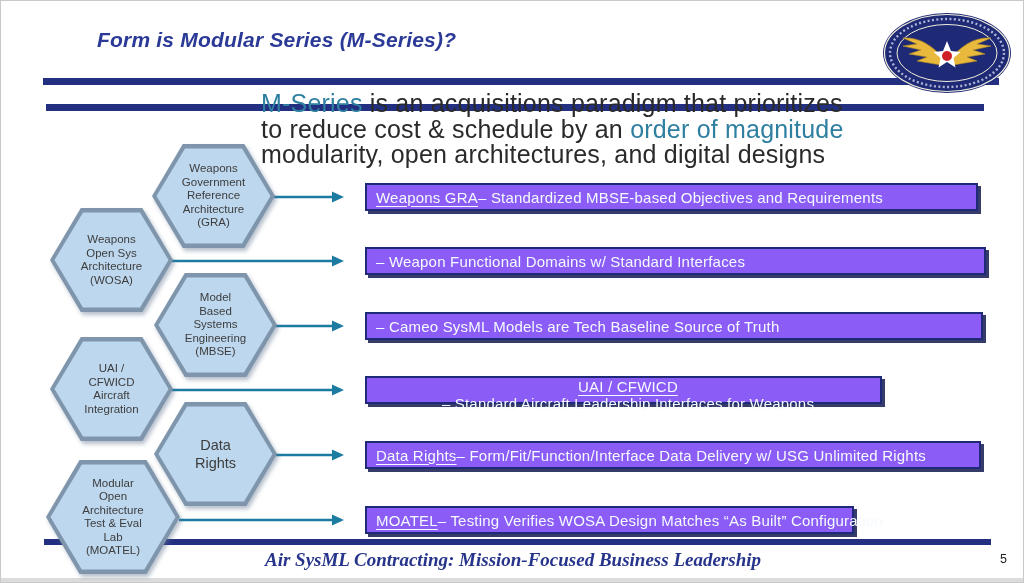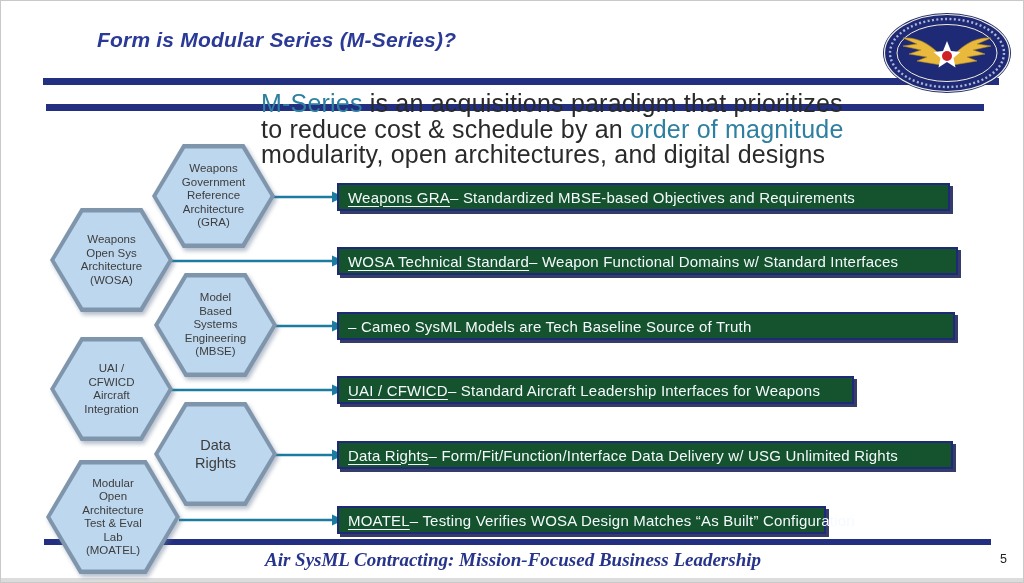--- a/index.html
+++ b/index.html
@@ -23,21 +23,21 @@
 
   .hex{position:absolute;z-index:4;filter:drop-shadow(2px 3px 2px rgba(90,110,140,.45));}
   .hex svg{position:absolute;left:0;top:0;}
   .hex-label{position:absolute;inset:0;display:flex;align-items:center;justify-content:center;
              text-align:center;font-size:11.5px;line-height:13.5px;color:#3d3d3d;
              white-space:pre-line;z-index:2;}
   .hex-large .hex-label{font-size:14.5px;line-height:18px;}
 
   .connectors{position:absolute;left:0;top:0;z-index:2;pointer-events:none;}
 
-  .bar{position:absolute;left:336px;height:28px;background:#14532d;border:2px solid #1e2a78;
+  .bar{position:absolute;left:364px;height:28px;background:#8b5cf6;border:2px solid #1e2a78;
        box-sizing:border-box;z-index:3;display:flex;align-items:center;padding-left:9px;
        box-shadow:3px 3px 0 rgba(18,26,80,.85);color:#f4fafd;font-size:15px;white-space:nowrap;
        letter-spacing:.2px;}
   .bar-term{text-decoration:underline;text-underline-offset:3px;}
 
   .footer-text{position:absolute;left:0;top:548px;width:1024px;text-align:center;z-index:2;
                font-family:"Liberation Serif",serif;font-style:italic;font-weight:bold;
                font-size:19px;color:#27348b;}
   .page-number{position:absolute;right:16px;top:551px;font-size:12.5px;color:#222;z-index:2;}
 </style>
@@ -147,27 +147,26 @@
       <line x1="178" y1="519" x2="333" y2="519" stroke="#1b7ba1" stroke-width="2.4"></line>
       <polygon points="343,519 331,513.5 331,524.5" fill="#1b7ba1"></polygon>
     </svg>
 
   <div id="bars">
       <div class="bar" style="top: 182px; width: 613px;">
         <span class="bar-term">Weapons GRA</span>
         <span class="bar-desc"> – Standardized MBSE-based Objectives and Requirements</span>
       </div>
       <div class="bar" style="top: 246px; width: 621px;">
-        <span class="bar-term">WOSA Technical Standard</span>
         <span class="bar-desc"> – Weapon Functional Domains w/ Standard Interfaces</span>
       </div>
       <div class="bar" style="top: 311px; width: 618px;">
         <span class="bar-desc"> – Cameo SysML Models are Tech Baseline Source of Truth</span>
       </div>
-      <div class="bar" style="top: 375px; width: 517px;">
+      <div class="bar" style="top: 375px; width: 517px; flex-direction: column;">
         <span class="bar-term">UAI / CFWICD</span>
         <span class="bar-desc"> – Standard Aircraft Leadership Interfaces for Weapons</span>
       </div>
       <div class="bar" style="top: 440px; width: 616px;">
         <span class="bar-term">Data Rights</span>
         <span class="bar-desc"> – Form/Fit/Function/Interface Data Delivery w/ USG Unlimited Rights</span>
       </div>
       <div class="bar" style="top: 505px; width: 489px;">
         <span class="bar-term">MOATEL</span>
         <span class="bar-desc"> – Testing Verifies WOSA Design Matches “As Built” Configuration</span>

